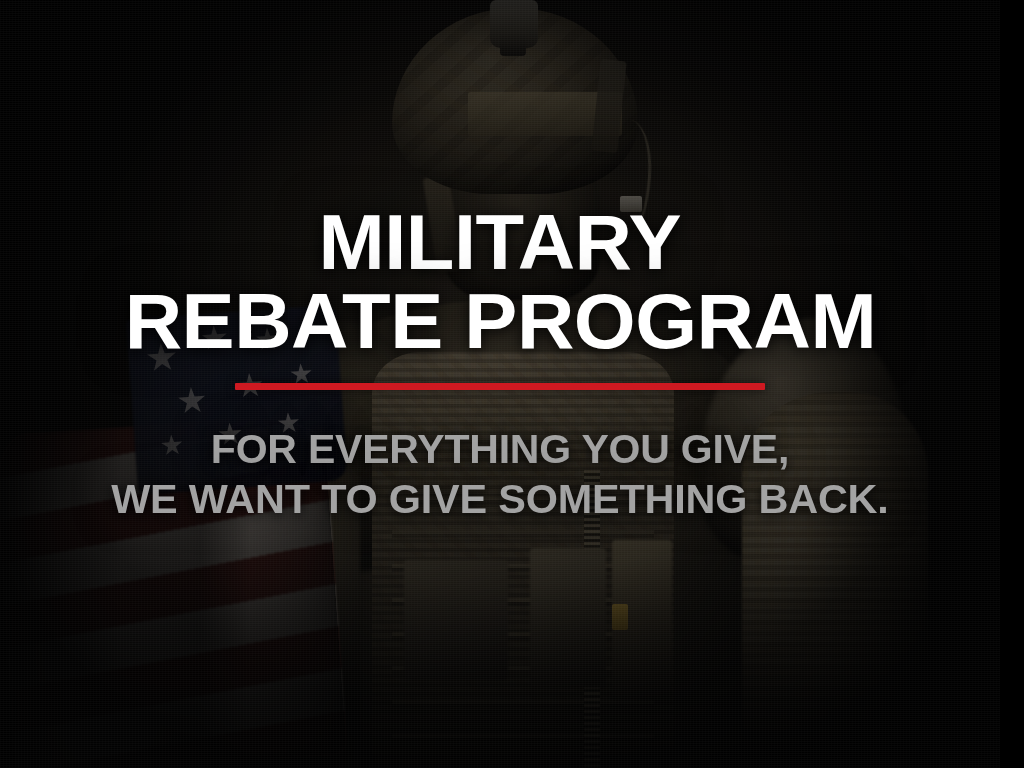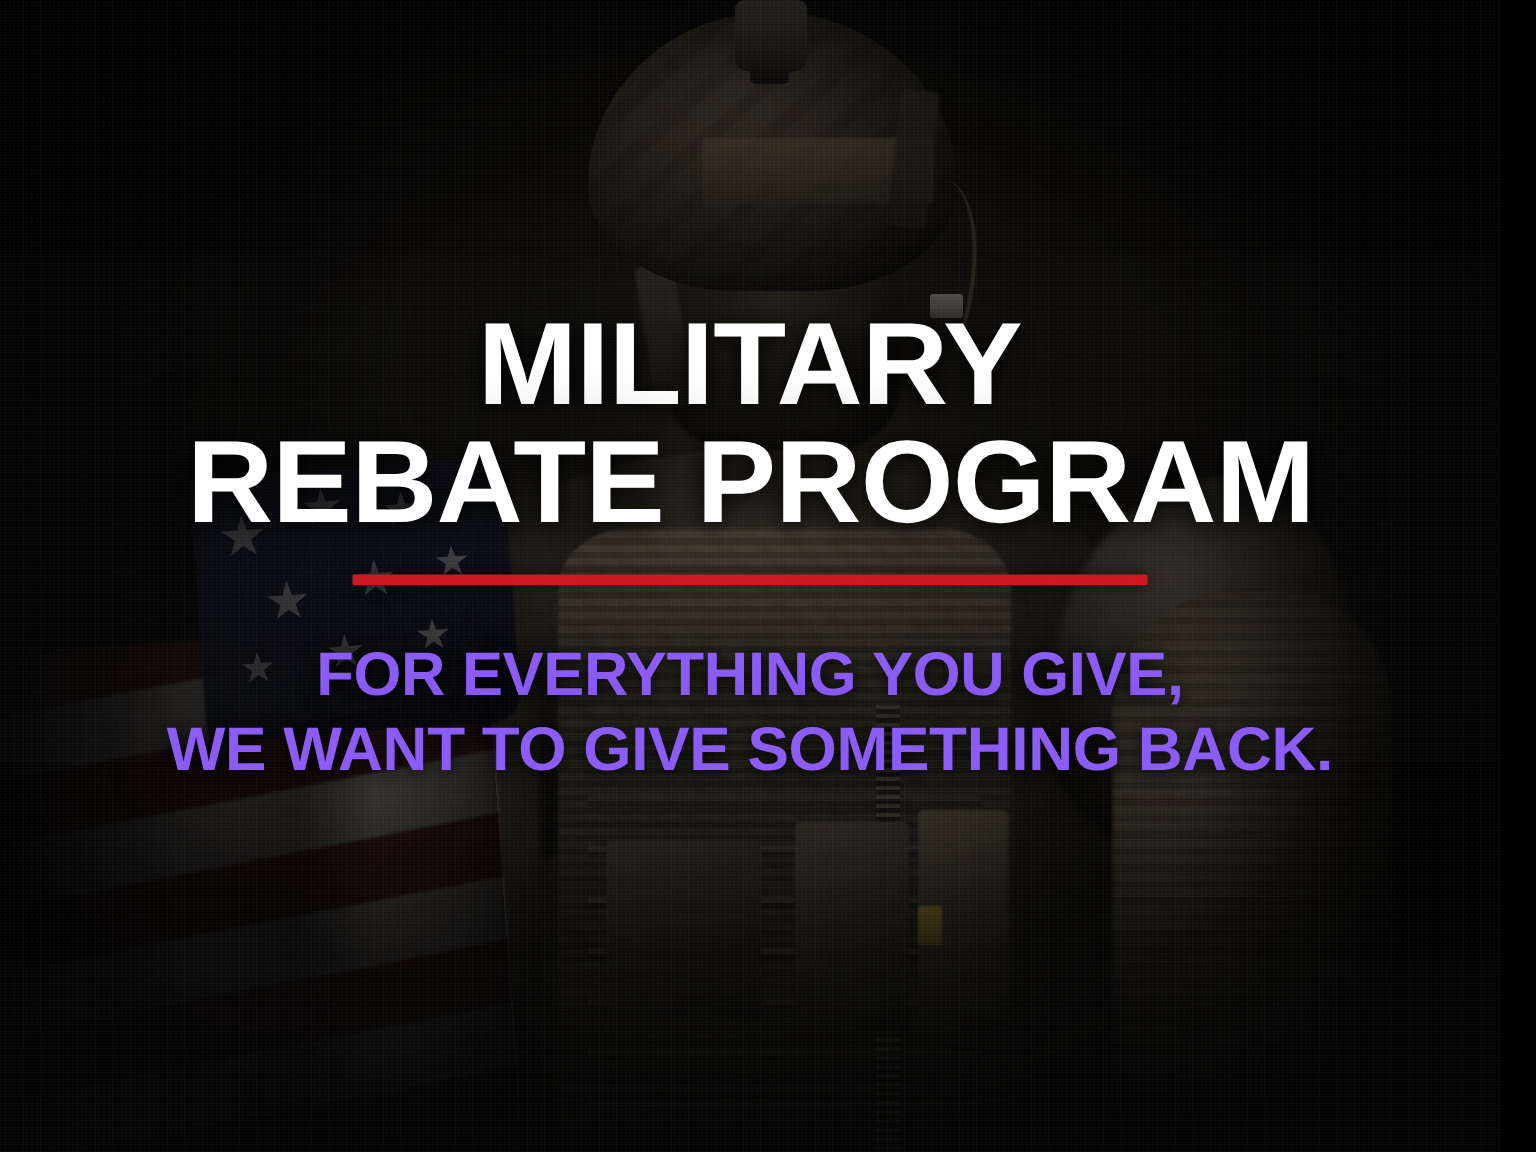--- a/index.html
+++ b/index.html
@@ -465,19 +465,19 @@
     <div class="vignette"></div>
     <div class="grain"></div>
   </div>
 
   <div class="content">
     <div class="headline headline-line1" style="color: rgb(255, 255, 255);">MILITARY</div>
     <div class="headline headline-line2" style="color: rgb(255, 255, 255);">REBATE PROGRAM</div>
 
     <div class="divider" style="background: rgb(209, 26, 34);"></div>
 
-    <div class="subhead" style="color: #8b5cf6;">
+    <div class="subhead" style="color: #a3a3a3;">
       <span class="subhead-line subhead-line1">FOR EVERYTHING YOU GIVE,</span>
       <span class="subhead-line subhead-line2">WE WANT TO GIVE SOMETHING BACK.</span>
     </div>
   </div>
 
 </div>
 
 </body></html>

